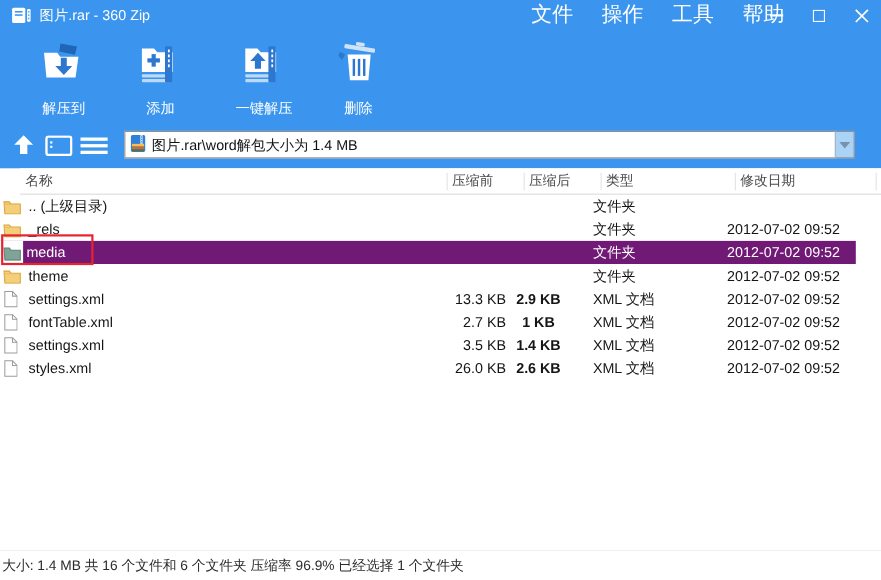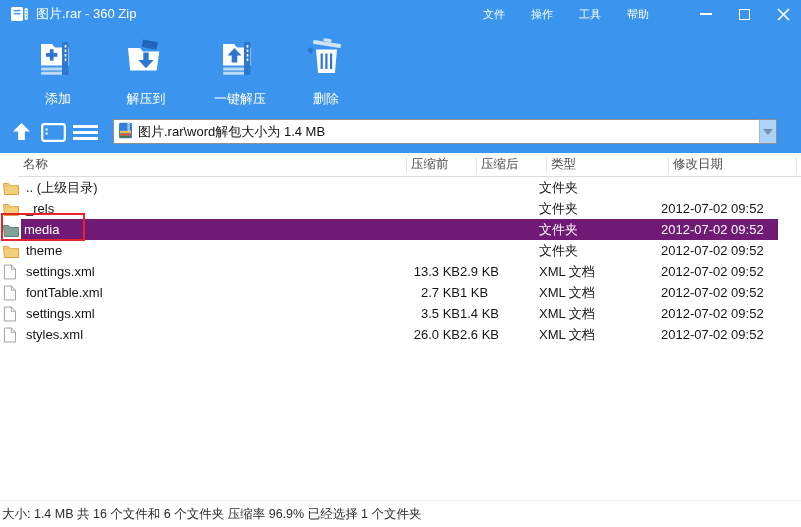--- a/index.html
+++ b/index.html
@@ -4,21 +4,21 @@
 <style>
   html,body{margin:0;padding:0;background:#fff;}
   .window{position:relative;width:801px;height:527px;background:#fff;overflow:hidden;
           font-family:"Liberation Sans",sans-serif;}
   
   .chrome{position:absolute;top:0;left:0;width:801px;height:153px;background:#3b95ee;}
   .titlebar{position:absolute;top:0;left:0;width:801px;height:28px;}
   .title-icon{position:absolute;left:10px;top:5px;}
   .title-text{position:absolute;left:36px;top:0;height:28px;line-height:28px;color:#fff;font-size:13px;}
   .menu{position:absolute;left:483px;top:0;height:28px;display:flex;gap:26px;align-items:center;}
-  .menu-item{color:#fff;font-size:11px;line-height:28px;cursor:default;white-space:nowrap;}
+  .menu-item{color:#fff;font-size:19px;line-height:28px;cursor:default;white-space:nowrap;}
   .win-btn{position:absolute;top:0;width:32px;height:28px;display:flex;align-items:center;justify-content:center;}
   .btn-min{left:690px}.btn-max{left:728px}.btn-close{left:767px}
   .min-glyph{width:12px;height:2px;background:#fff;}
   .max-glyph{width:11px;height:11px;border:1.6px solid #fff;box-sizing:border-box;}
   
   .toolbar{position:absolute;top:32px;left:14px;height:82px;display:flex;}
   .tool{display:flex;flex-direction:column;align-items:center;color:#fff;font-size:13px;}
   .tool svg{width:46px;height:46px;margin-top:4px;}
   .tool .tlabel{margin-top:5px;white-space:nowrap;}
   .t1{width:88px}.t2{width:88px}.t3{width:100px}.t4{width:72px}.t5{width:116px}
@@ -41,21 +41,21 @@
   .h-name{left:5px}.h-before{left:393px}.h-after{left:463px}.h-type{left:533px}.h-date{left:655px}
   .hsep{position:absolute;top:4px;width:1px;height:16px;background:#e3e3e3;}
   
   .rows{position:absolute;top:177px;left:0;width:778px;}
   .row{display:flex;height:21px;align-items:center;font-size:13px;color:#151515;}
   .cell{white-space:nowrap;box-sizing:border-box;}
   .cell.name{width:390px;display:flex;align-items:center;padding-left:3px;}
   .iconwrap{width:18px;display:flex;align-items:center;justify-content:flex-start;}
   .cell.name .label{margin-left:5px;}
   .cell.before{width:70px;text-align:right;}
-  .cell.after{width:59px;text-align:left;}
+  .cell.after{width:59px;text-align:center;font-weight:bold;}
   .cell.type{width:132px;padding-left:20px;}
   .cell.date{flex:1;padding-left:10px;}
   .row.selected{background:#701a75;color:#fff;}
   .row.selected .iconwrap{background:#fff;width:21px;height:21px;margin-left:-3px;
                           justify-content:center;}
   .row.selected .cell.name .label{margin-left:3px;}
   
   .annotation{position:absolute;left:1px;top:213px;width:84px;height:28px;
               border:2px solid #e8232e;box-sizing:border-box;z-index:5;pointer-events:none;}
   
@@ -96,48 +96,48 @@
         <span class="max-glyph"></span>
       </div>
     <div class="win-btn btn-close">
       <svg width="13" height="13" viewBox="0 0 13 13">
         <path d="M1 1 L12 12 M12 1 L1 12" stroke="#fff" stroke-width="1.6"></path>
       </svg>
     </div>
   </div>
 
   <div class="toolbar">
+    <div class="tool t2">
+      <span>
+      <svg viewBox="0 0 46 46">
+        <path d="M20 3.5 l15 2.8 -1.9 7.4 -14.2 -2.8 z" fill="#1f66b9"></path>
+        <path d="M5 12 h12 l2.8 3.5 h16.5 l-2.6 19 H7.2 z" fill="#fff"></path>
+        <rect x="20.3" y="16.5" width="5.4" height="7.5" fill="#2e77cf"></rect>
+        <path d="M15.3 24 h15.4 l-7.7 8.2 z" fill="#2e77cf"></path>
+      </svg>
+      </span>
+      <span class="tlabel">解压到</span>
+    </div>
     <div class="tool t1">
       <span>
       <svg viewBox="0 0 46 46">
         <rect x="6" y="31.5" width="27" height="3" rx="1" fill="#bcd9f5"></rect>
         <rect x="6" y="35.8" width="27" height="3" rx="1" fill="#bcd9f5"></rect>
         <path d="M6 8 h11 l3 3.5 h14 v18 H6 z" fill="#fff"></path>
         <rect x="27" y="6" width="6.5" height="33" rx="1" fill="#2e77cf"></rect>
         <rect x="29.7" y="9" width="1.6" height="2.6" fill="#fff"></rect>
         <rect x="29.7" y="13.5" width="1.6" height="2.6" fill="#fff"></rect>
         <rect x="29.7" y="18" width="1.6" height="2.6" fill="#fff"></rect>
         <rect x="29.7" y="22.5" width="1.6" height="2.6" fill="#fff"></rect>
         <rect x="11" y="17" width="11.4" height="3.8" fill="#2e77cf"></rect>
         <rect x="14.8" y="13.2" width="3.8" height="11.4" fill="#2e77cf"></rect>
       </svg>
       </span>
       <span class="tlabel">添加</span>
     </div>
-    <div class="tool t2">
-      <span>
-      <svg viewBox="0 0 46 46">
-        <path d="M20 3.5 l15 2.8 -1.9 7.4 -14.2 -2.8 z" fill="#1f66b9"></path>
-        <path d="M5 12 h12 l2.8 3.5 h16.5 l-2.6 19 H7.2 z" fill="#fff"></path>
-        <rect x="20.3" y="16.5" width="5.4" height="7.5" fill="#2e77cf"></rect>
-        <path d="M15.3 24 h15.4 l-7.7 8.2 z" fill="#2e77cf"></path>
-      </svg>
-      </span>
-      <span class="tlabel">解压到</span>
-    </div>
     <div class="tool t3">
       <span>
       <svg viewBox="0 0 46 46">
         <rect x="6" y="31.5" width="27" height="3" rx="1" fill="#bcd9f5"></rect>
         <rect x="6" y="35.8" width="27" height="3" rx="1" fill="#bcd9f5"></rect>
         <path d="M6 8 h11 l3 3.5 h14 v18 H6 z" fill="#fff"></path>
         <path d="M10.5 19.5 l7 -7.5 7 7.5 h-4.2 v7 h-5.6 v-7 z" fill="#2e77cf"></path>
         <rect x="27" y="6" width="6.5" height="33" rx="1" fill="#2e77cf"></rect>
         <rect x="29.7" y="9" width="1.6" height="2.6" fill="#fff"></rect>
         <rect x="29.7" y="13.5" width="1.6" height="2.6" fill="#fff"></rect>

